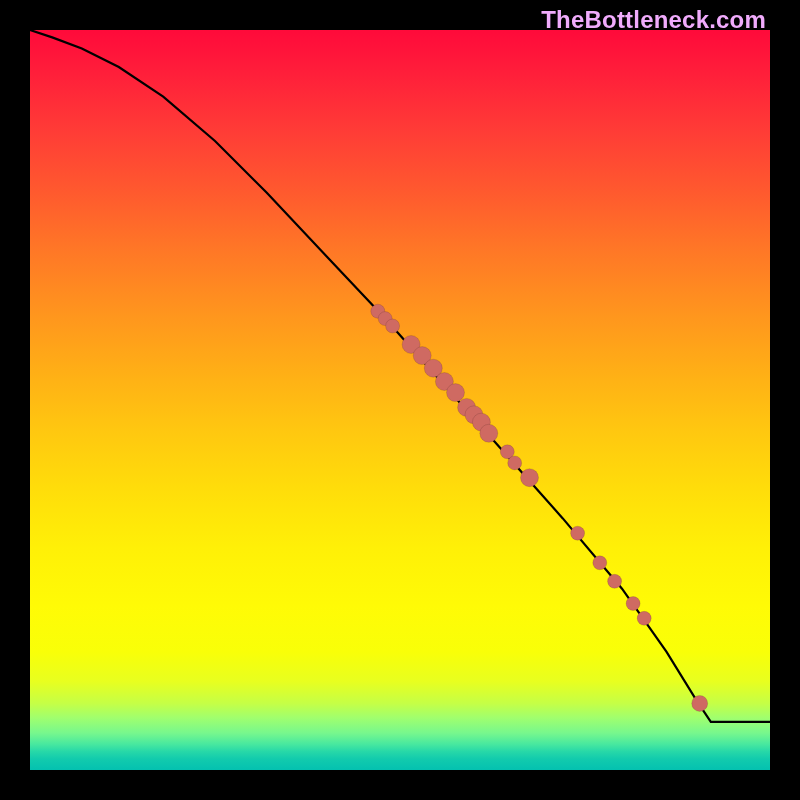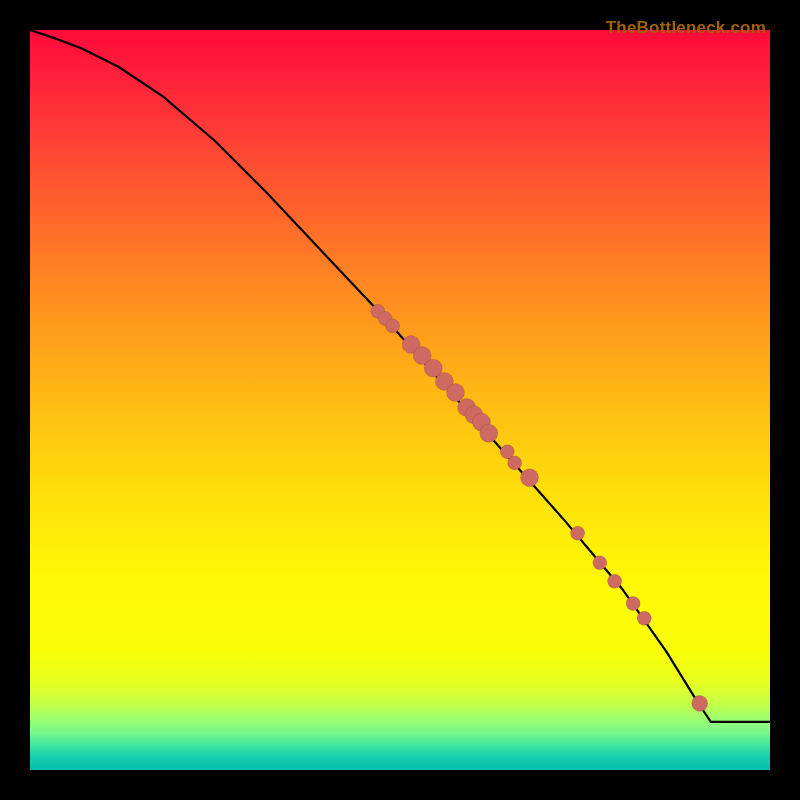--- a/index.html
+++ b/index.html
@@ -44,26 +44,25 @@
       #48e89f 96.5%,
       #27d8a8 97.5%,
       #12cbad 98.5%,
       #04c1b0 100%
     );
   }
   .watermark {
     position: absolute;
     top: 6px;
     right: 34px;
-    color: #a16207;
-    font-size: 17px;
+    color: #f0abfc;
+    font-size: 24px;
     font-weight: 600;
     letter-spacing: 0.2px;
     user-select: none;
-    margin-top: 12px;
   }
   svg.overlay {
     position: absolute;
     left: 30px;
     top: 30px;
     width: 740px;
     height: 740px;
     overflow: visible;
   }
   .curve {

